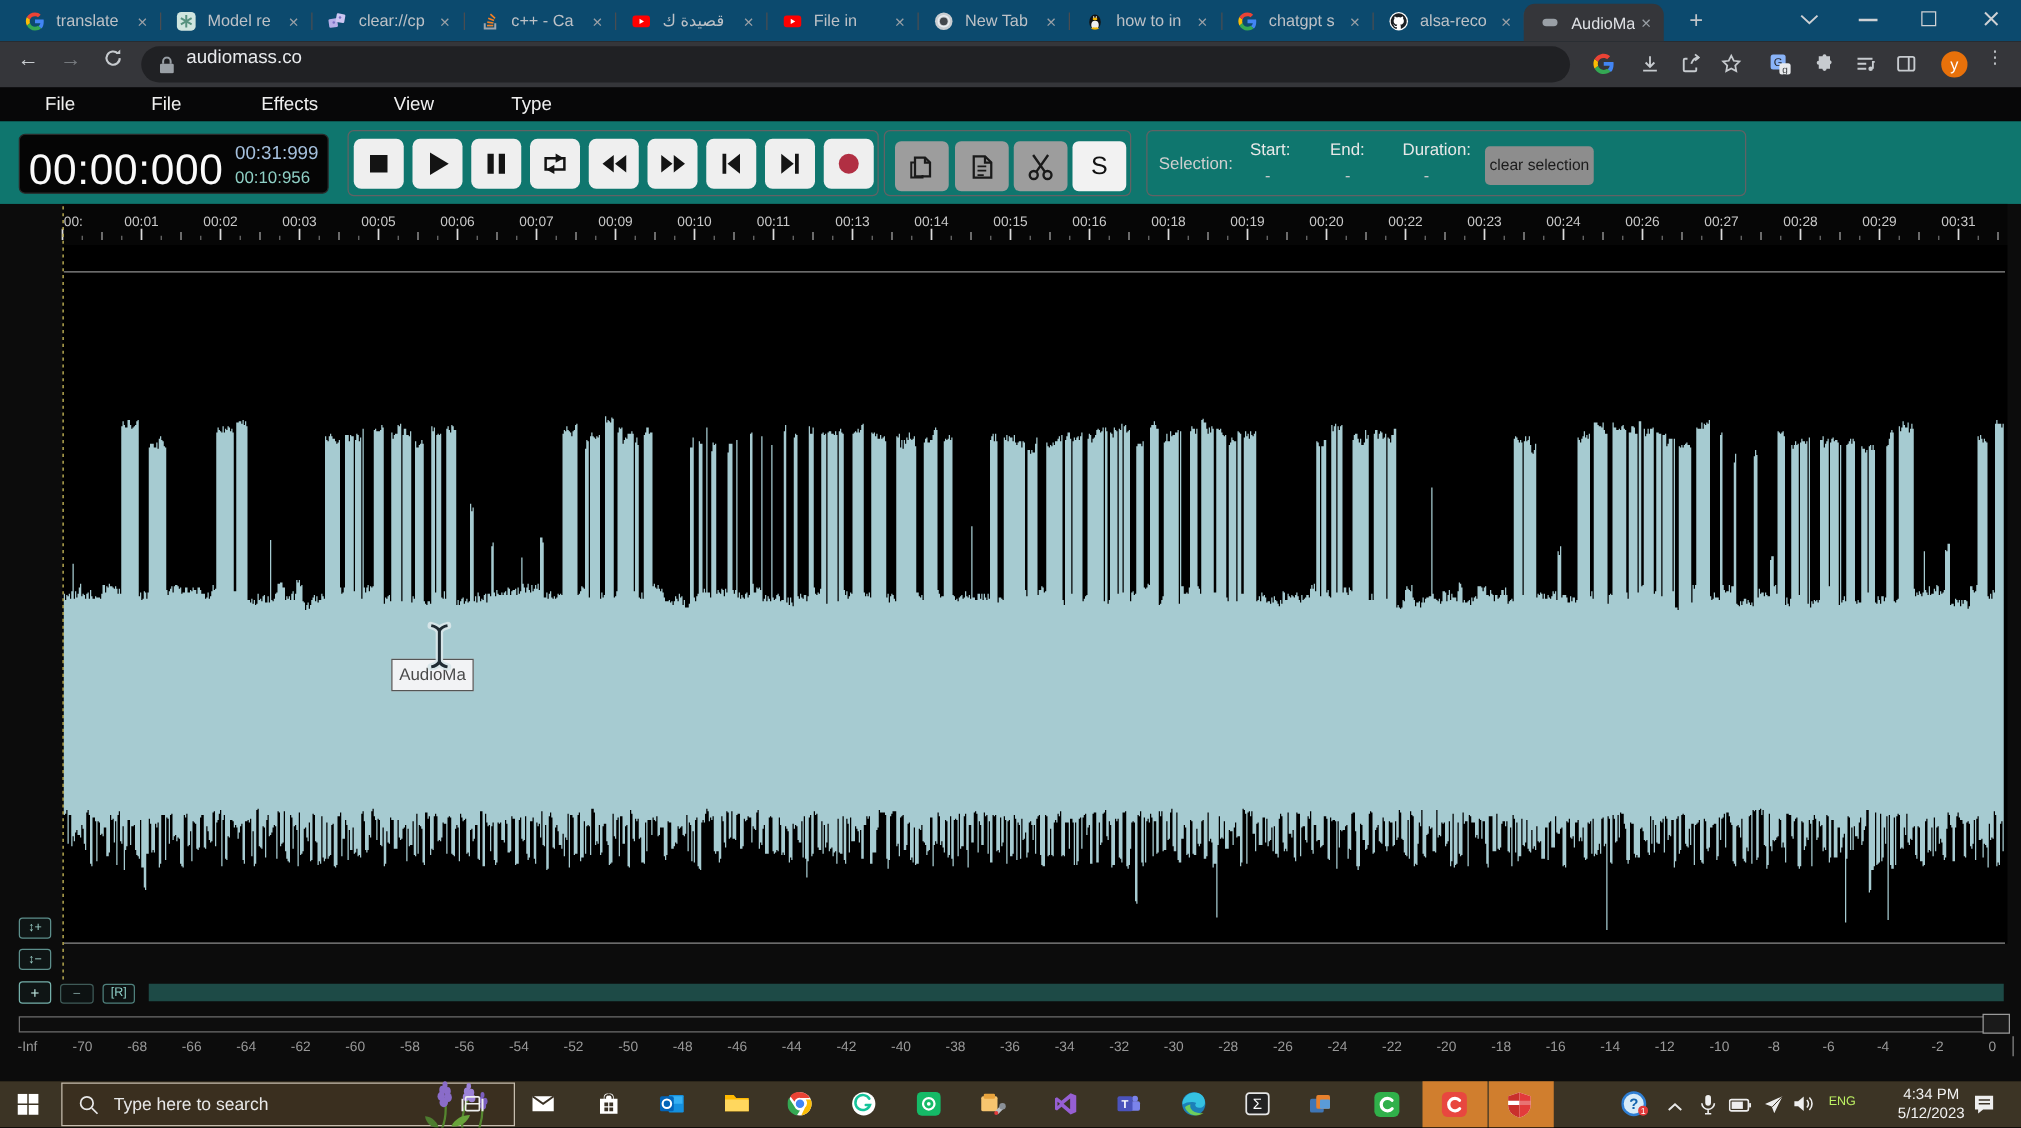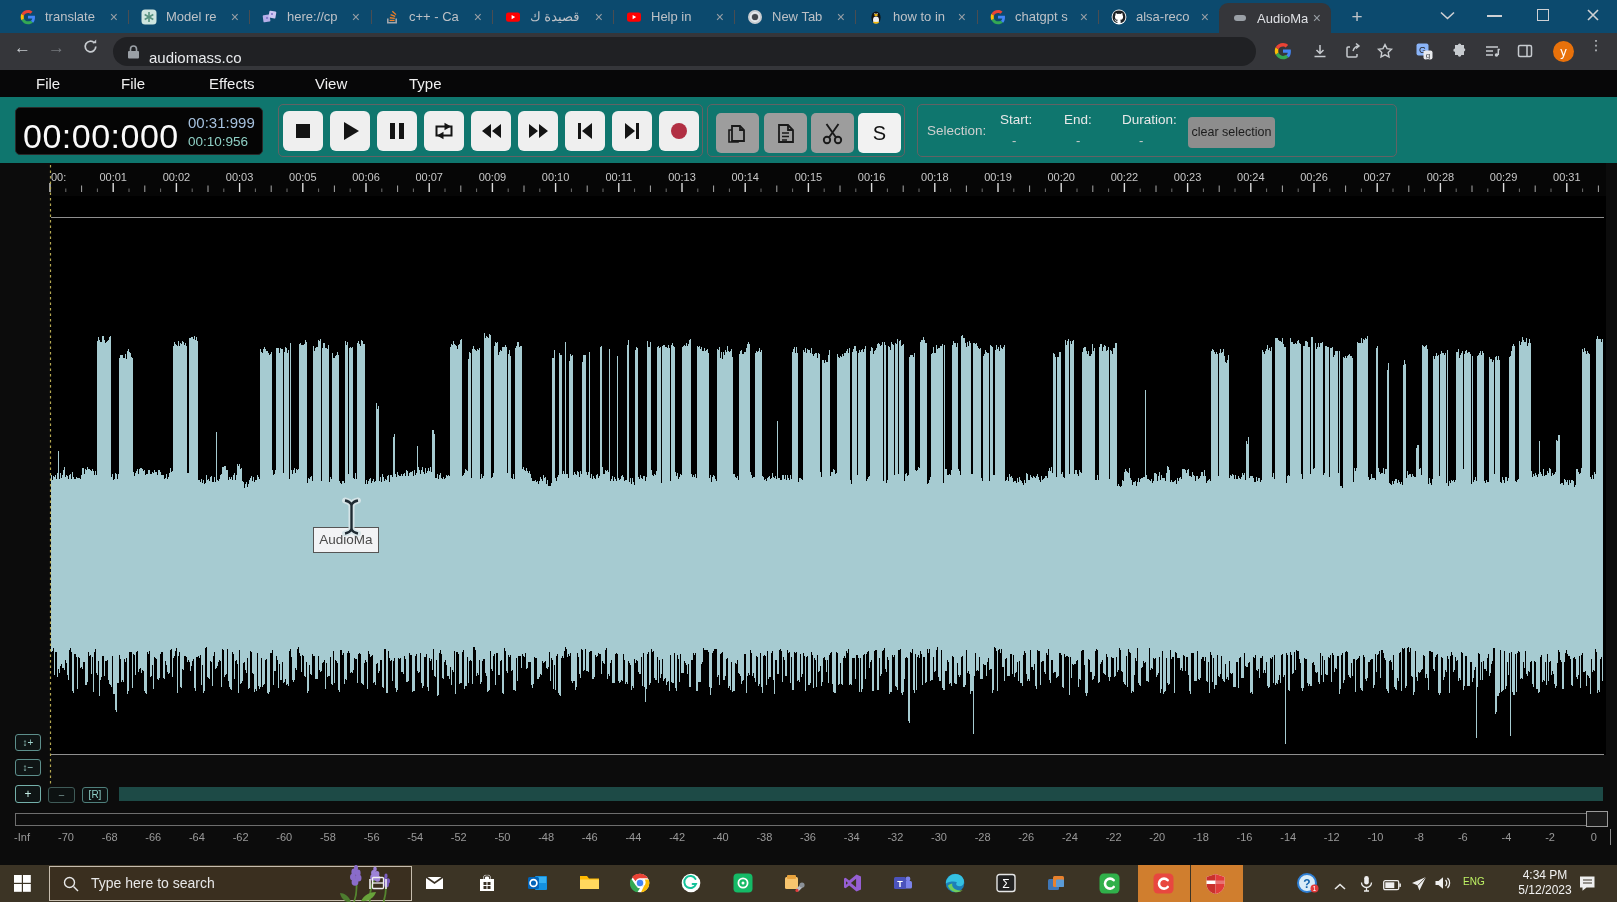--- a/index.html
+++ b/index.html
@@ -8,21 +8,21 @@
 .tab{position:absolute;top:0;height:33px;width:121px;display:flex;align-items:center}
 .tab .fav{margin-left:13px;width:16px;height:16px;display:inline-block}
 .tab .fav svg{display:block;margin-top:0px}
 .tab .ttl{margin-left:9px;font-size:13px;color:#bdc1c6;white-space:nowrap;overflow:hidden;max-width:56px}
 .tab .tx{position:absolute;right:10px;color:#9aa0a6;font-size:14px;line-height:14px}
 .tab.active{background:#35363a;border-radius:9px 9px 0 0;width:112px;top:3px;height:30px}
 .tsep{position:absolute;top:10px;width:1px;height:14px;background:#4a4d51}
 #newtab{position:absolute;left:1345px;top:5px;width:24px;height:24px;color:#c0c4c8;font-size:19px;text-align:center;line-height:23px}
 #toolbar{position:absolute;left:0;top:33px;width:1617px;height:37px;background:#35363a}
 .navic{position:absolute;top:5px;color:#c7cbcf;font-size:17px}
-#urlpill{position:absolute;left:113px;top:3.5px;width:1143px;height:29px;border-radius:15px;background:#202124;display:flex;align-items:flex-end}
+#urlpill{position:absolute;left:113px;top:3.5px;width:1143px;height:29px;border-radius:15px;background:#202124;display:flex;align-items:flex-start}
 #urltext{color:#e8eaed;font-size:15px;margin-left:36px}
 .tbaricon{position:absolute;top:9px}
 
 #menubar{position:absolute;left:0;top:70px;width:1617px;height:27px;background:#070708;color:#f0f0f0;font-size:15px}
 #menubar span{position:absolute;top:5px}
 #transport{position:absolute;left:0;top:97px;width:1617px;height:84px;background:#0f766e}
 #timer{position:absolute;left:15px;top:10px;width:248px;height:48px;background:#050505;border-radius:5px;border:1px solid #2a2a2a}
 #bigtime{position:absolute;left:7px;top:9px;font-size:34px;color:#fafafa;letter-spacing:0.5px}
 #smt1{position:absolute;left:172px;top:6px;font-size:15px;color:#a5c0dd}
 #smt2{position:absolute;left:172px;top:26px;font-size:13.5px;color:#8fd0c5}
@@ -83,21 +83,21 @@
       <div class="tsep" style="left:249px"></div>
       <div class="tab" style="left:249px">
         <span class="fav">
           <svg width="16" height="16" viewBox="0 0 16 16">
             <rect x="1" y="6" width="7" height="7" rx="1" fill="#b7aee8" transform="rotate(-8 4 9)"></rect>
             <rect x="7" y="2" width="7" height="7" rx="1" fill="#cdc6f2" transform="rotate(10 10 5)"></rect>
             <circle cx="5" cy="9" r="1" fill="#7a6fc4"></circle>
             <circle cx="10" cy="5" r="1" fill="#7a6fc4"></circle>
           </svg>
         </span>
-        <span class="ttl">here://cp</span>
+        <span class="ttl">clear://cp</span>
         <span class="tx">×</span>
       </div>
       <div class="tsep" style="left:371px"></div>
       <div class="tab" style="left:371px">
         <span class="fav">
           <svg width="16" height="16" viewBox="0 0 16 16">
             <path d="M3 9.5v5h10v-5h-1.6v3.4H4.6V9.5z" fill="#9fa6ad"></path>
             <rect x="5.6" y="10.8" width="5" height="1.3" fill="#f48024"></rect>
             <rect x="5.8" y="8.4" width="5" height="1.3" fill="#f48024" transform="rotate(8 8 9)"></rect>
             <rect x="6.4" y="5.9" width="5" height="1.3" fill="#f48024" transform="rotate(22 9 6.5)"></rect>
@@ -119,21 +119,21 @@
         <span class="tx">×</span>
       </div>
       <div class="tsep" style="left:613px"></div>
       <div class="tab" style="left:613px">
         <span class="fav">
           <svg width="16" height="16" viewBox="0 0 16 16">
             <rect x="1" y="3.4" width="14" height="9.4" rx="2.4" fill="#f00"></rect>
             <path d="M6.6 6l3.6 2.1-3.6 2.1z" fill="#fff"></path>
           </svg>
         </span>
-        <span class="ttl">Help in</span>
+        <span class="ttl">File in</span>
         <span class="tx">×</span>
       </div>
       <div class="tsep" style="left:734px"></div>
       <div class="tab" style="left:734px">
         <span class="fav">
           <svg width="16" height="16" viewBox="0 0 16 16">
             <circle cx="8" cy="8" r="7" fill="#c9cdd1"></circle>
             <circle cx="8" cy="8" r="3.1" fill="#43474c"></circle>
             <circle cx="8" cy="8" r="4.4" fill="none" stroke="#eceef0" stroke-width="1.1"></circle>
           </svg>

